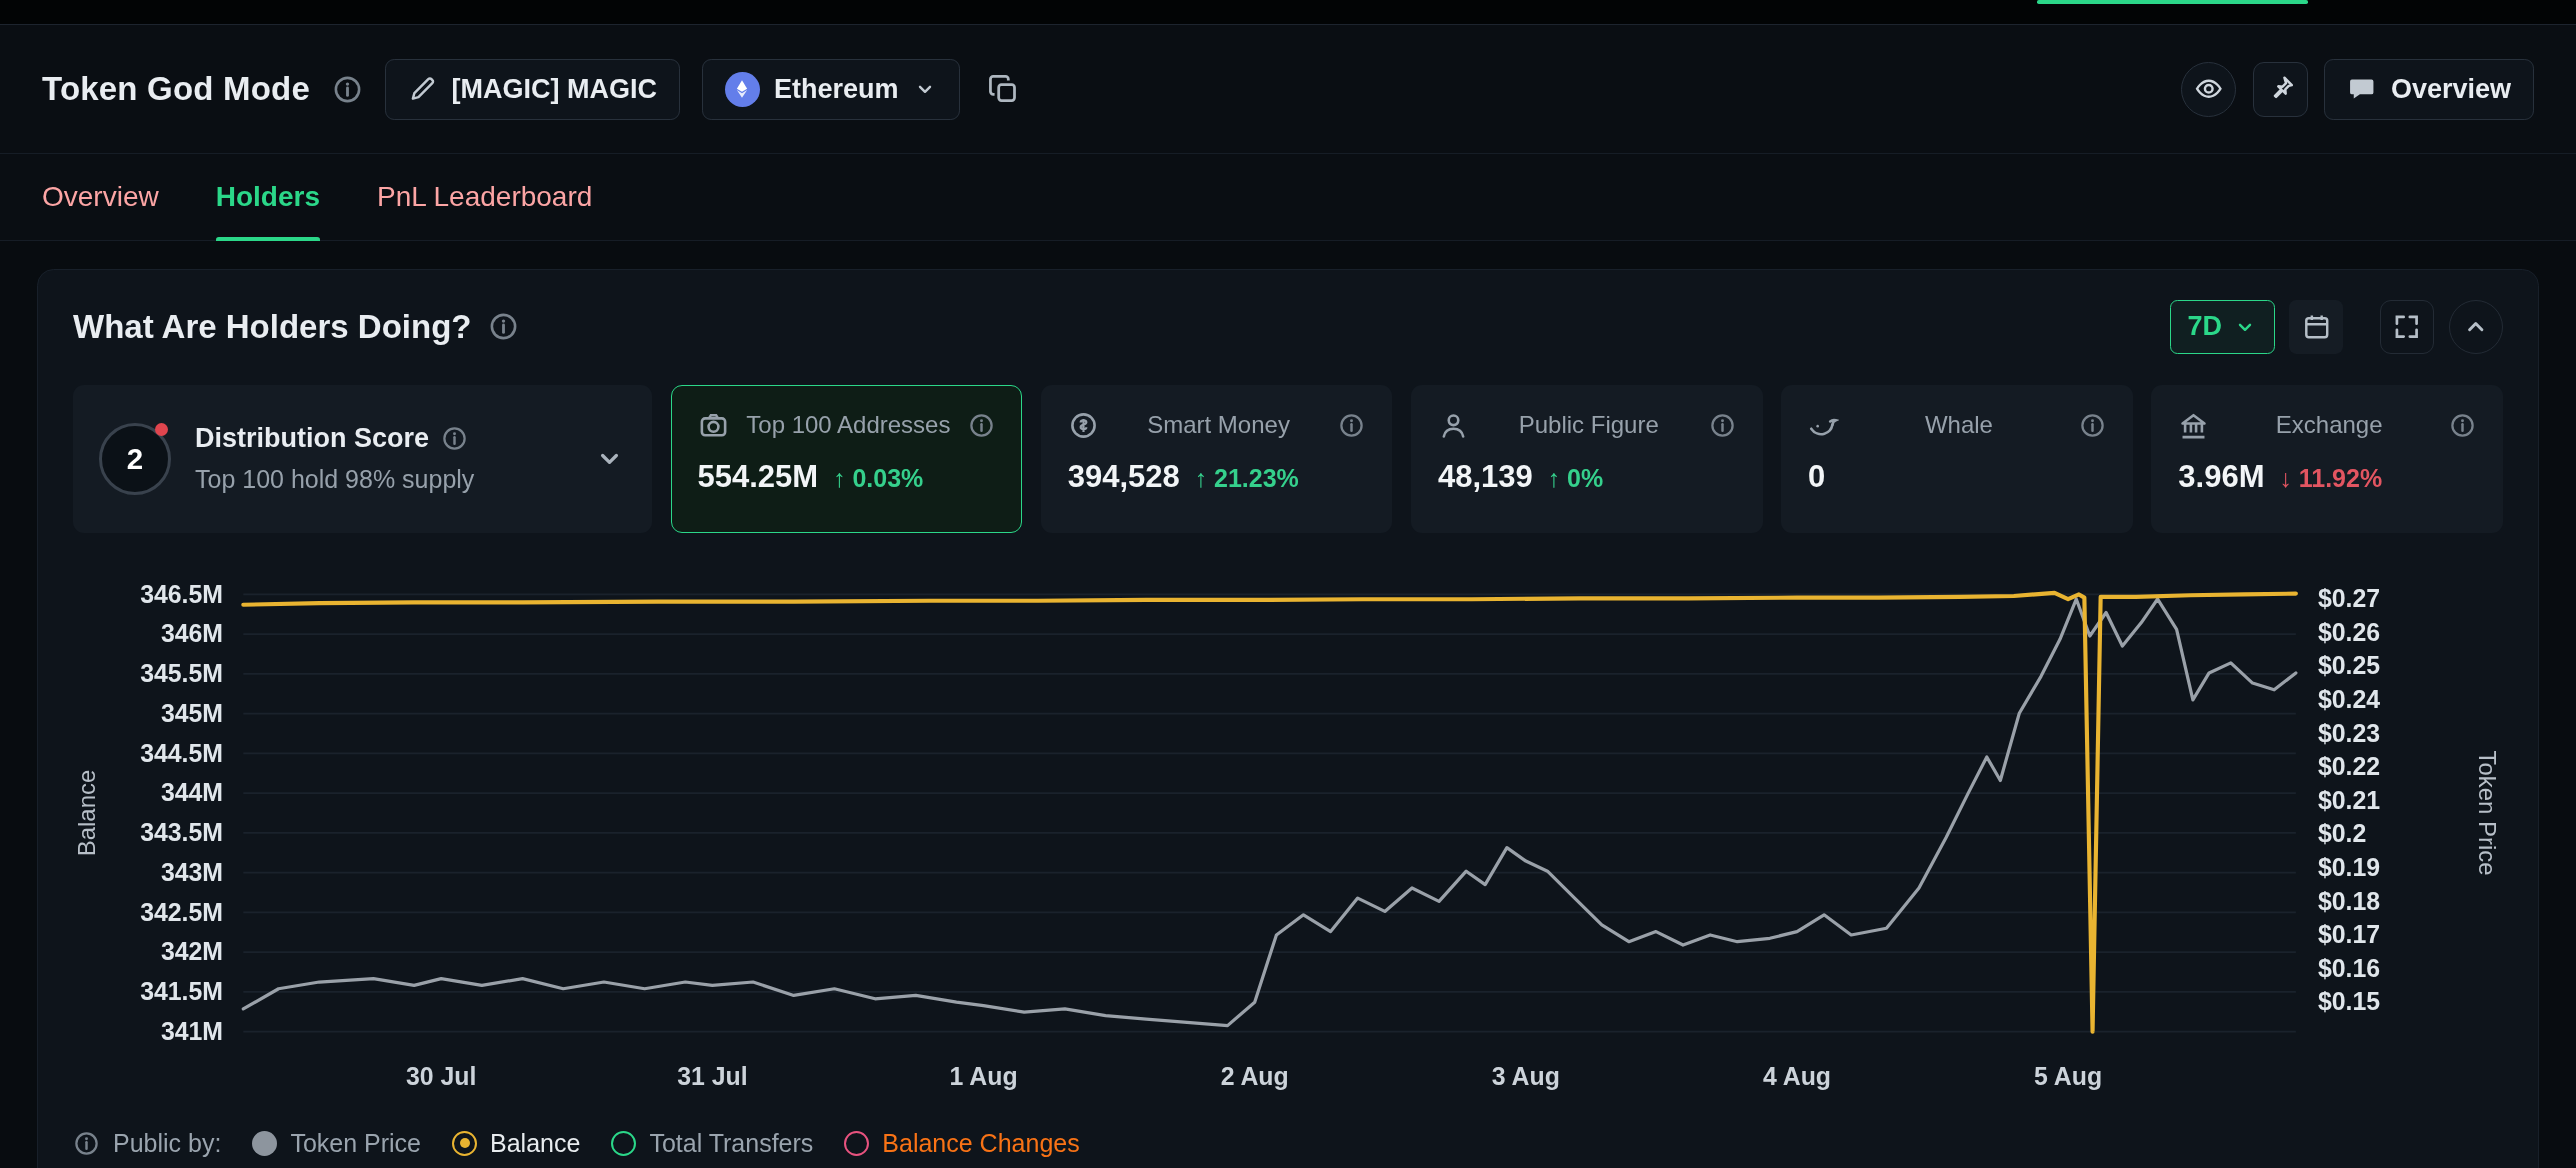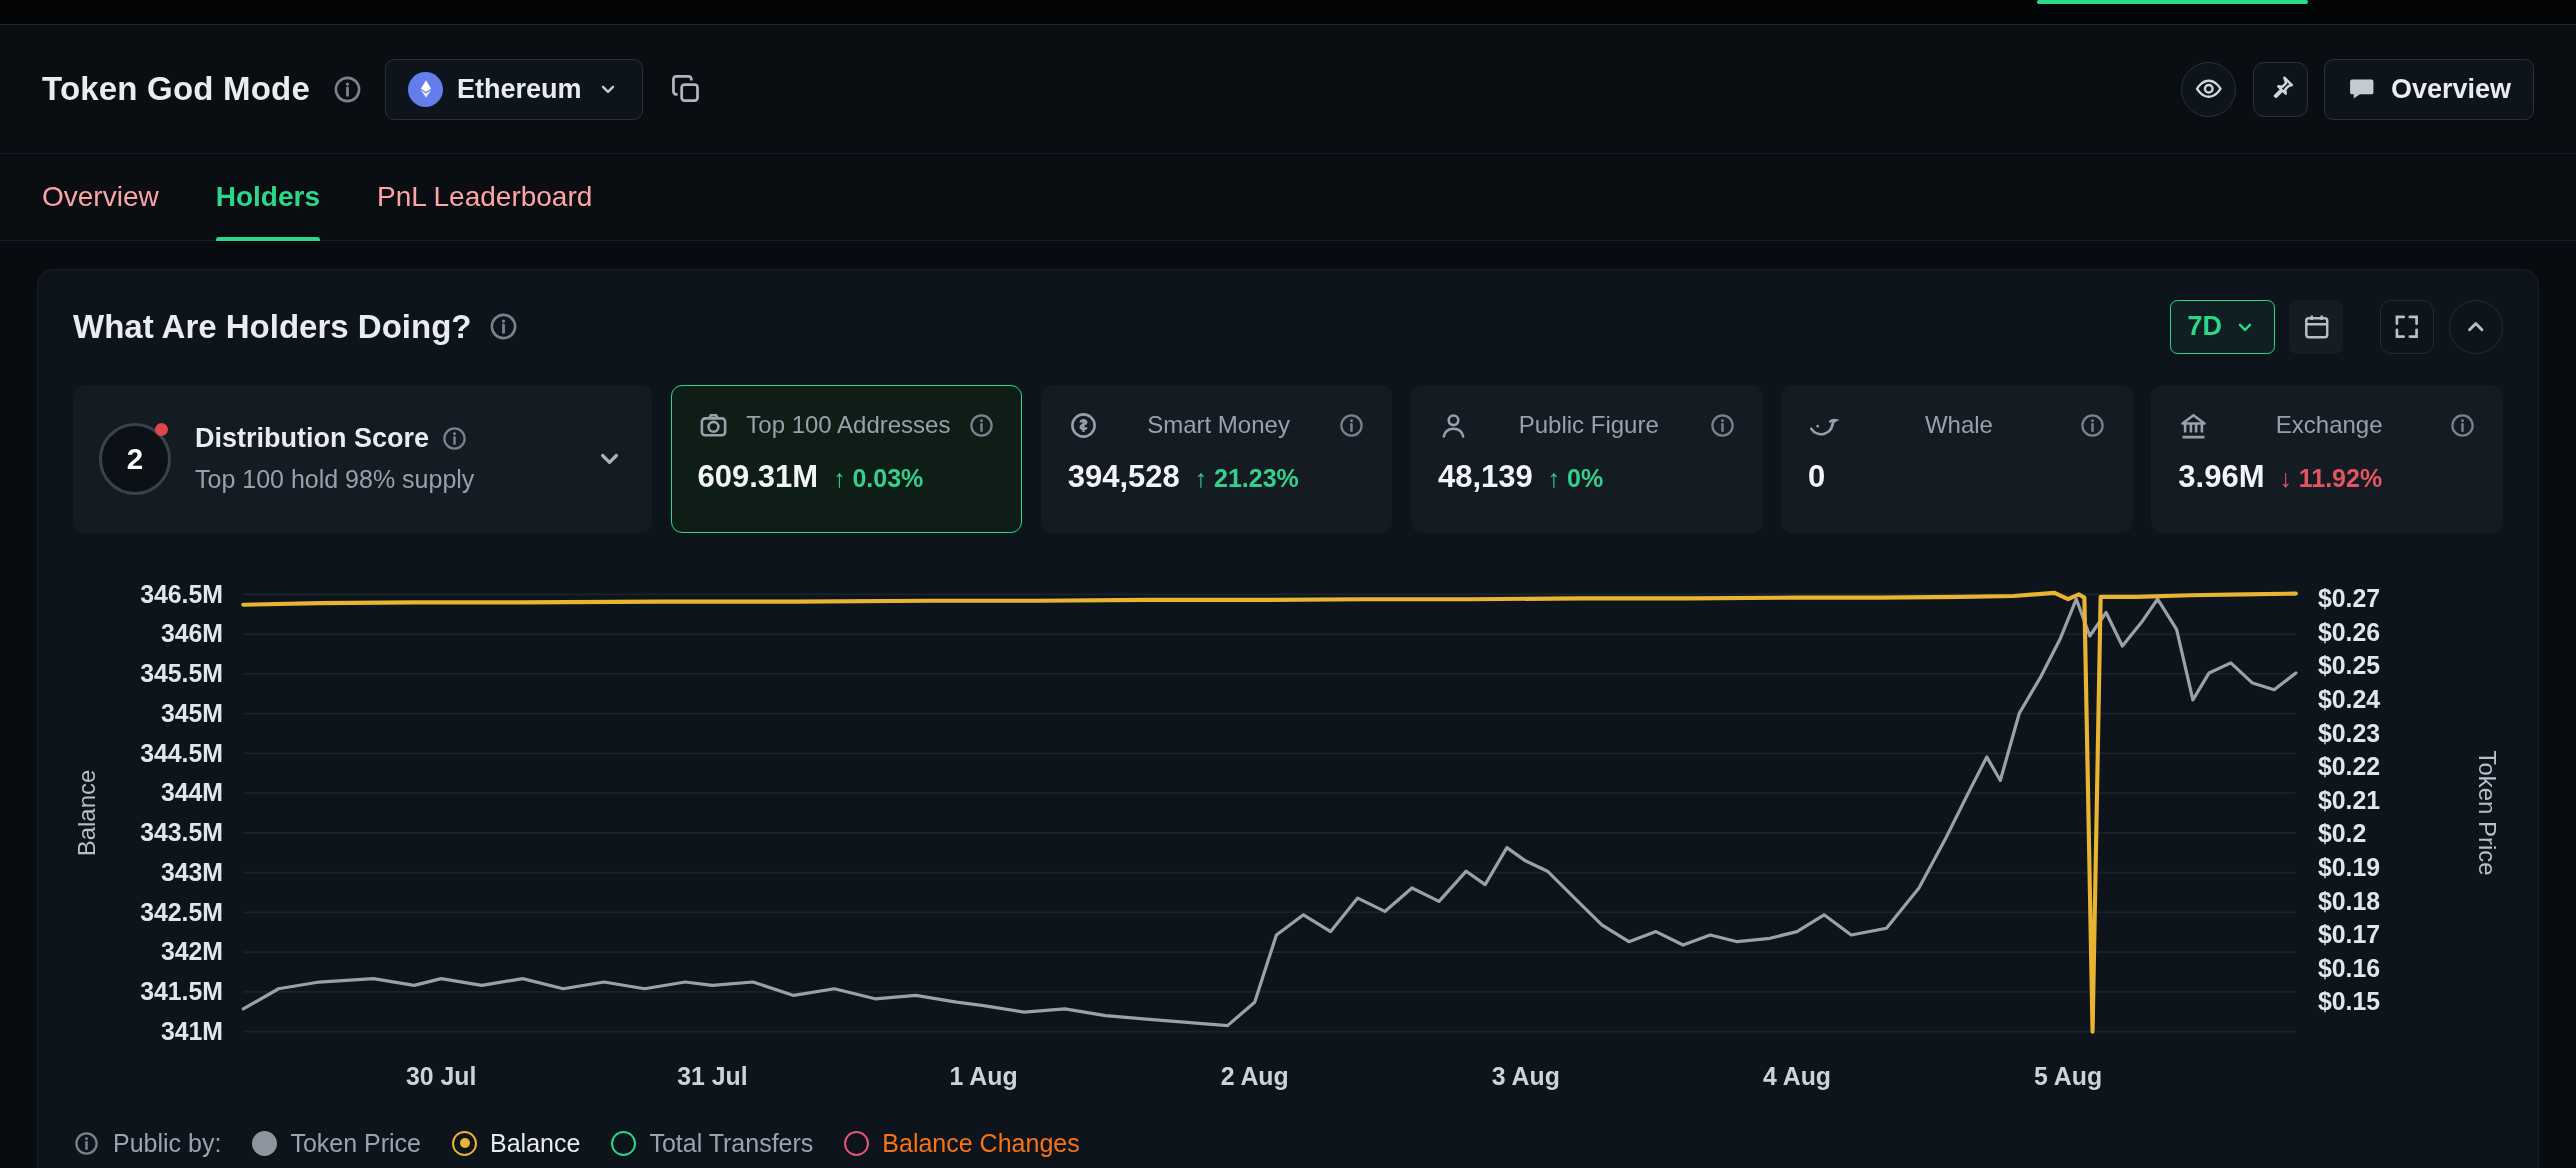--- a/index.html
+++ b/index.html
@@ -156,20 +156,26 @@
   <div class="topstrip">
     <div class="loadbar" style="background: rgb(43, 215, 137);"></div>
   </div>
 
   <header>
     <h1 class="page-title">Token God Mode</h1>
     <svg class="ic ic-info lg" viewBox="0 0 34 34" width="31" height="31">
         <use href="#sym-info"></use>
       </svg>
 
+    <button class="hbtn">
+      <svg class="ic" viewBox="0 0 32 32" width="29.5" height="29.5">
+          <use href="#sym-pencil"></use>
+        </svg>
+      <span>[MAGIC] MAGIC</span>
+    </button>
 
     <button class="hbtn">
       <span class="eth-badge">
         <svg viewBox="0 0 24 24">
             <path d="M12 2.5l5.6 9.2L12 15.1 6.4 11.7z" fill="#fff"></path>
             <path d="M12 16.6l5.6-3.4L12 21.5l-5.6-8.3z" fill="#fff" opacity="0.85"></path>
           </svg>
       </span>
       <span>Ethereum</span>
       <svg class="ic sm" viewBox="0 0 26 26" width="24" height="24">
@@ -270,21 +276,21 @@
         <div class="stat-top">
           <svg class="ic-stat" viewBox="0 0 34 34" width="31" height="31">
               <use href="#sym-camera"></use>
             </svg>
           <span>Top 100 Addresses</span>
           <svg class="ic ic-info" viewBox="0 0 29 29" width="27" height="27">
               <use href="#sym-info"></use>
             </svg>
         </div>
         <div class="stat-value-row">
-          <span class="stat-value">609.31M</span>
+          <span class="stat-value">554.25M</span>
           <span class="stat-change pos"><span>↑</span> <span>0.03%</span></span>
         </div>
       </div>
 
       <div class="stat-card">
         <div class="stat-top">
           <svg class="ic-stat" viewBox="0 0 34 34" width="31" height="31">
               <use href="#sym-coin"></use>
             </svg>
           <span>Smart Money</span>

